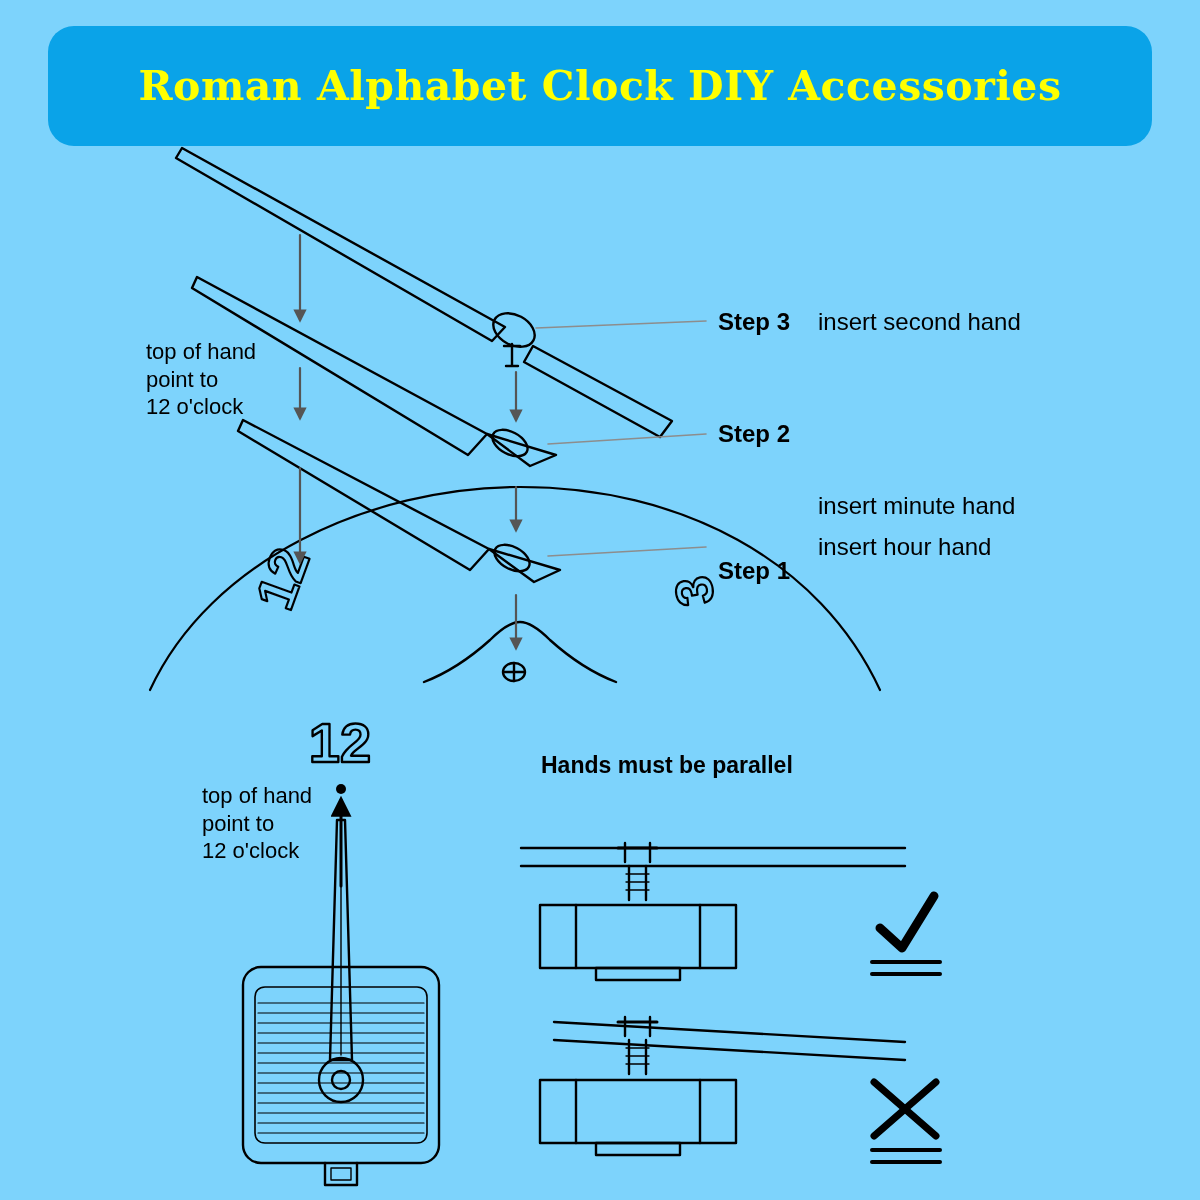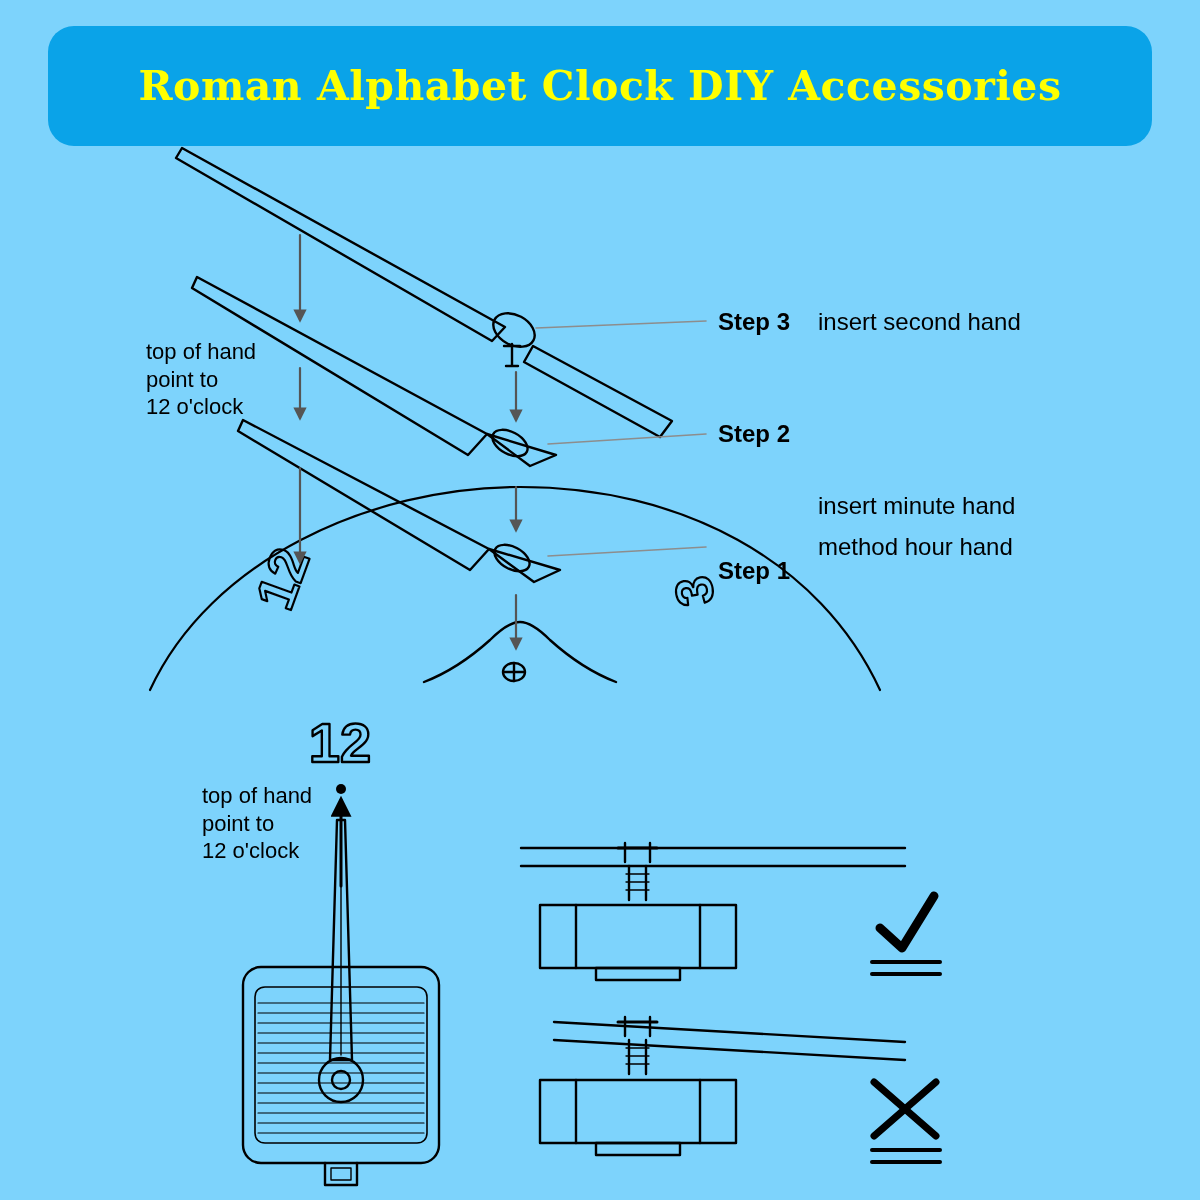--- a/index.html
+++ b/index.html
@@ -237,24 +237,25 @@
     </g>
   </svg>
 
   <div class="lbl step-num" style="left:718px; top:308px;">Step 3</div>
   <div class="lbl step-desc" style="left:818px; top:308px;">insert second hand</div>
 
   <div class="lbl step-num" style="left:718px; top:420px;text-align:right;">Step 2</div>
   <div class="lbl step-desc" style="left:818px; top:444px;margin-top:48px;">insert minute hand</div>
 
   <div class="lbl step-num" style="left:718px; top:557px;">Step 1</div>
-  <div class="lbl step-desc" style="left:818px; top:533px;">method hour hand</div>
+  <div class="lbl step-desc" style="left:818px; top:533px;">insert hour hand</div>
 
   <div class="lbl note" style="left:146px; top:338px;">top of hand
 point to
 12 o'clock</div>
 
   <div class="lbl note" style="left:202px; top:782px;">top of hand
 point to
 12 o'clock</div>
 
+  <div class="lbl parallel" style="left:541px; top:752px;">Hands must be parallel</div>
 
 </div>
 
 </body></html>

